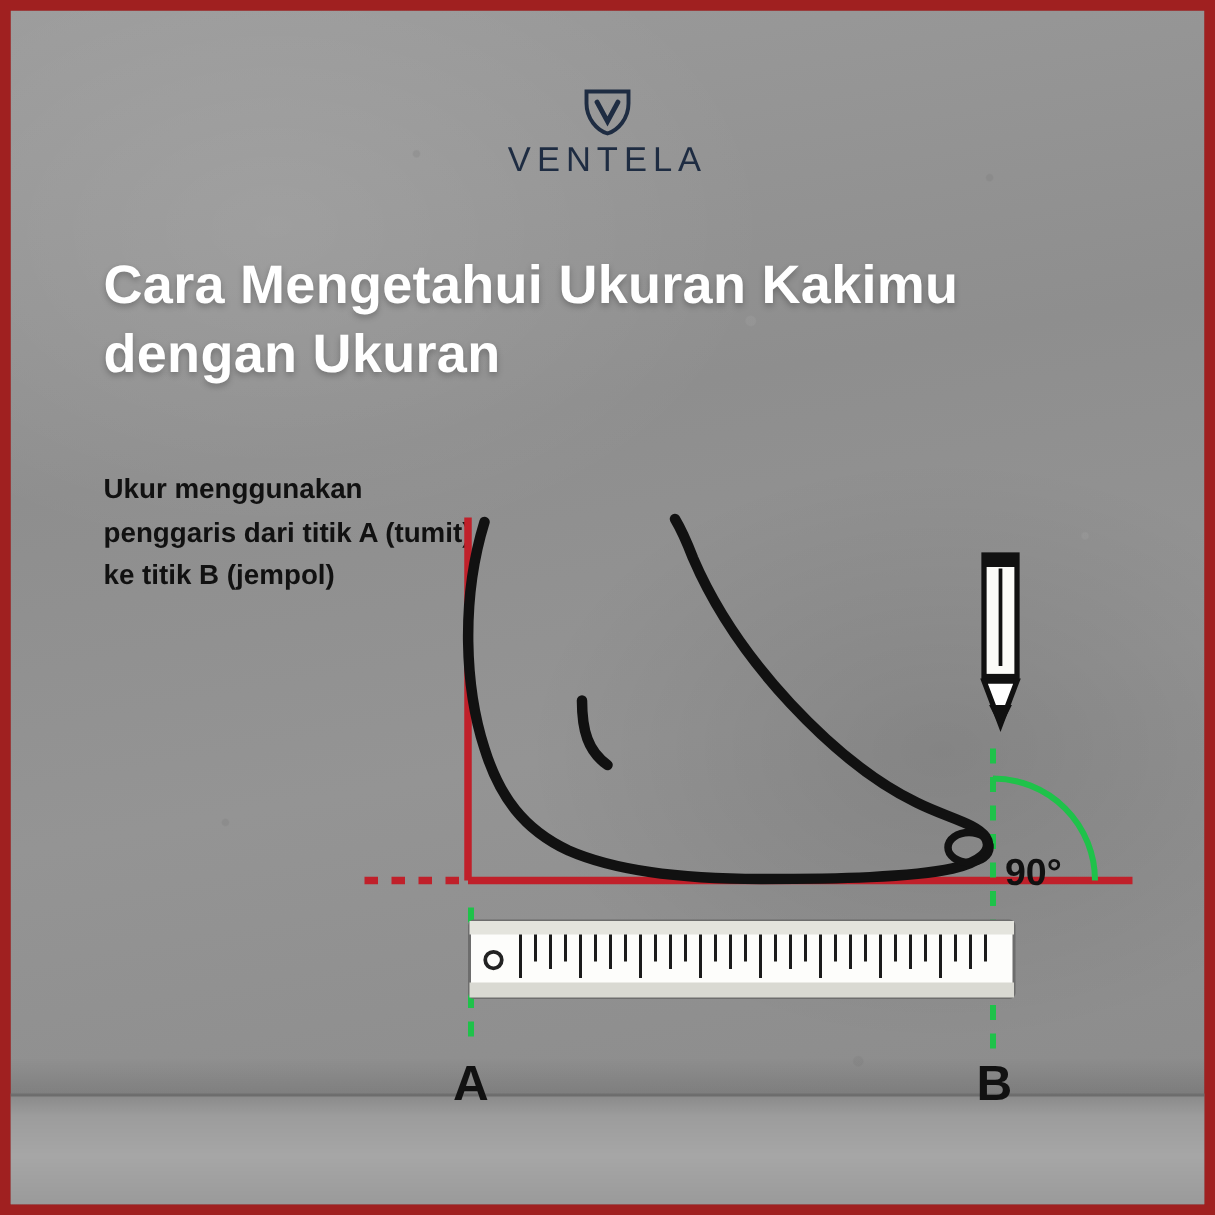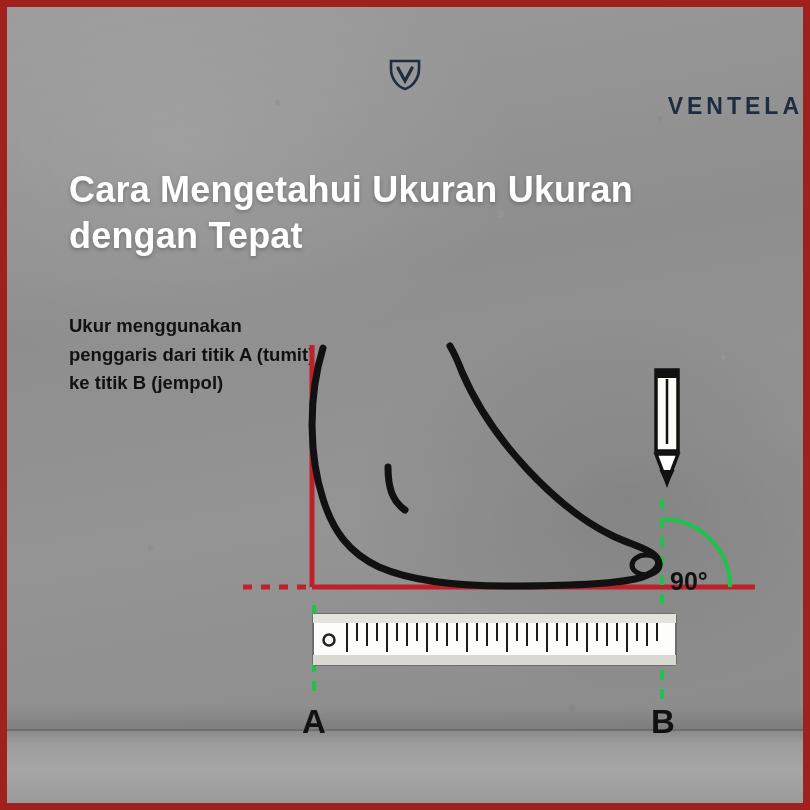--- a/index.html
+++ b/index.html
@@ -68,24 +68,23 @@
   }
   #logo .mark {
     display: block;
     margin: 0 auto 4px auto;
     width: 34px;
     height: 32px;
   }
   #logo .word {
     font-size: 23px;
     letter-spacing: 4px;
-    font-weight: bold;
+    font-weight: normal;
     color: #1e2c42;
     line-height: 1;
-    text-align: right;
   }
   #logo .sub {
     font-size: 9px;
     letter-spacing: 4.5px;
     color: #27364d;
     margin-top: 4px;
   }
 
   
   #headline {
@@ -135,21 +134,21 @@
   <div id="floor"></div>
 
   <div id="logo">
     <svg class="mark" viewBox="0 0 34 32">
       <path d="M3 2 L31 2 L31 10 C31 20 24 28 17 30 C10 28 3 20 3 10 Z" fill="none" stroke="#1e2c42" stroke-width="2.6"></path>
       <path d="M10 9 L17 22 L24 9" fill="none" stroke="#1e2c42" stroke-width="3.2" stroke-linecap="round"></path>
     </svg>
     <div class="word">VENTELA</div>
   </div>
 
-  <div id="headline">Cara Mengetahui Ukuran Ukuran dengan Tepat</div>
+  <div id="headline">Cara Mengetahui Ukuran Kakimu dengan Ukuran</div>
 
   <div id="instruction">Ukur menggunakan penggaris dari titik A (tumit) ke titik B (jempol)</div>
 
   <svg id="diagram" viewBox="0 0 810 810">
 
     <line x1="305" y1="580" x2="748" y2="580" stroke="#c0202a" stroke-width="5"></line>
 
     <line x1="236" y1="580" x2="303" y2="580" stroke="#c0202a" stroke-width="5" stroke-dasharray="9 9"></line>
 
     <line x1="305" y1="338" x2="305" y2="580" stroke="#c0202a" stroke-width="5"></line>

